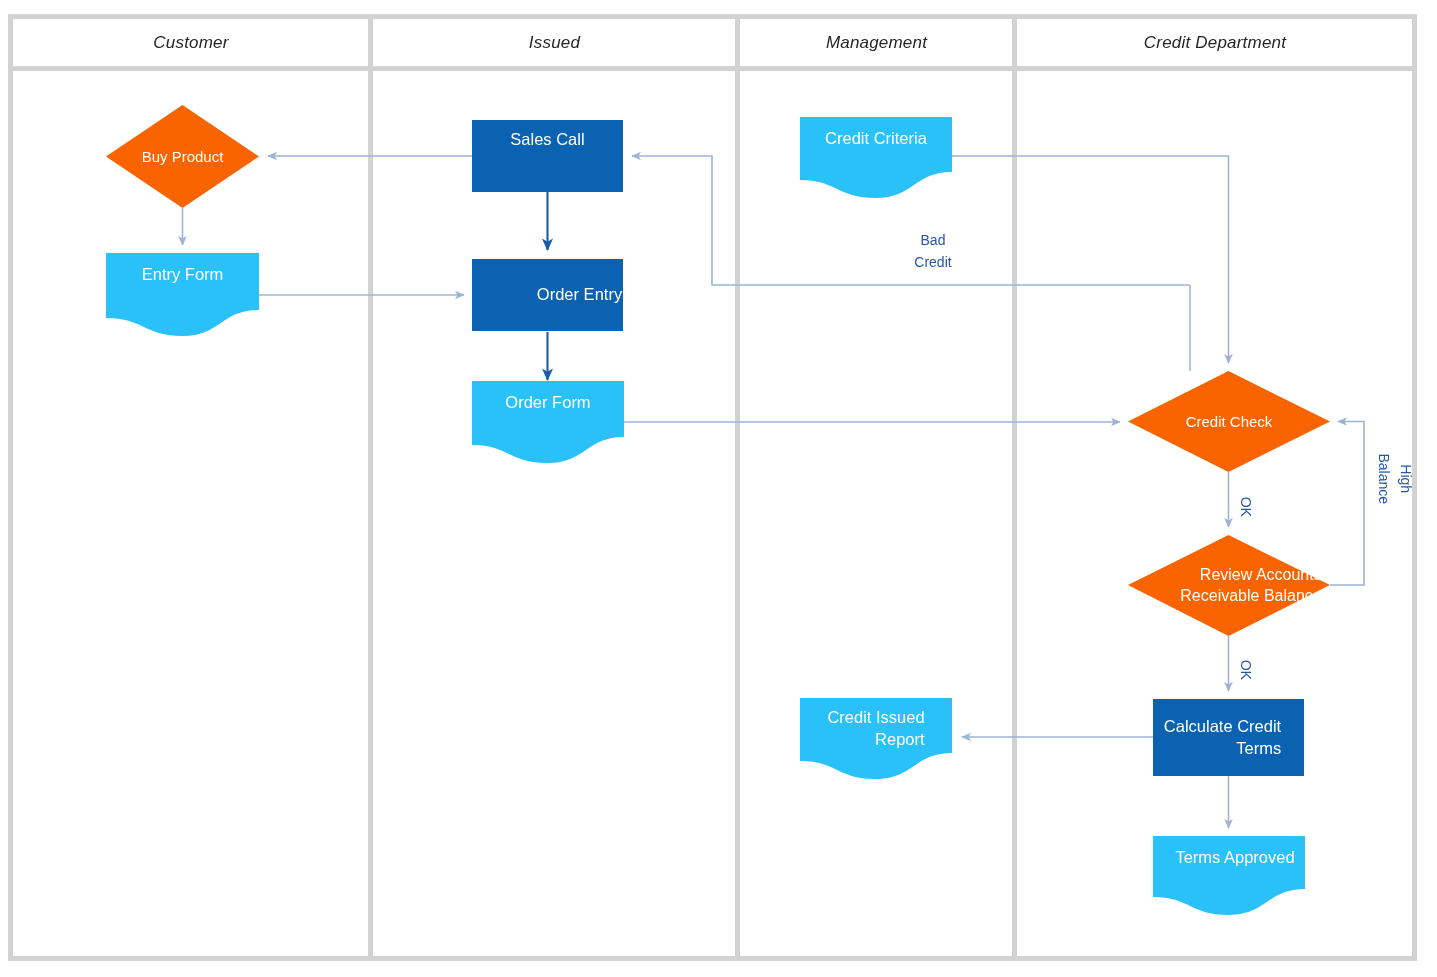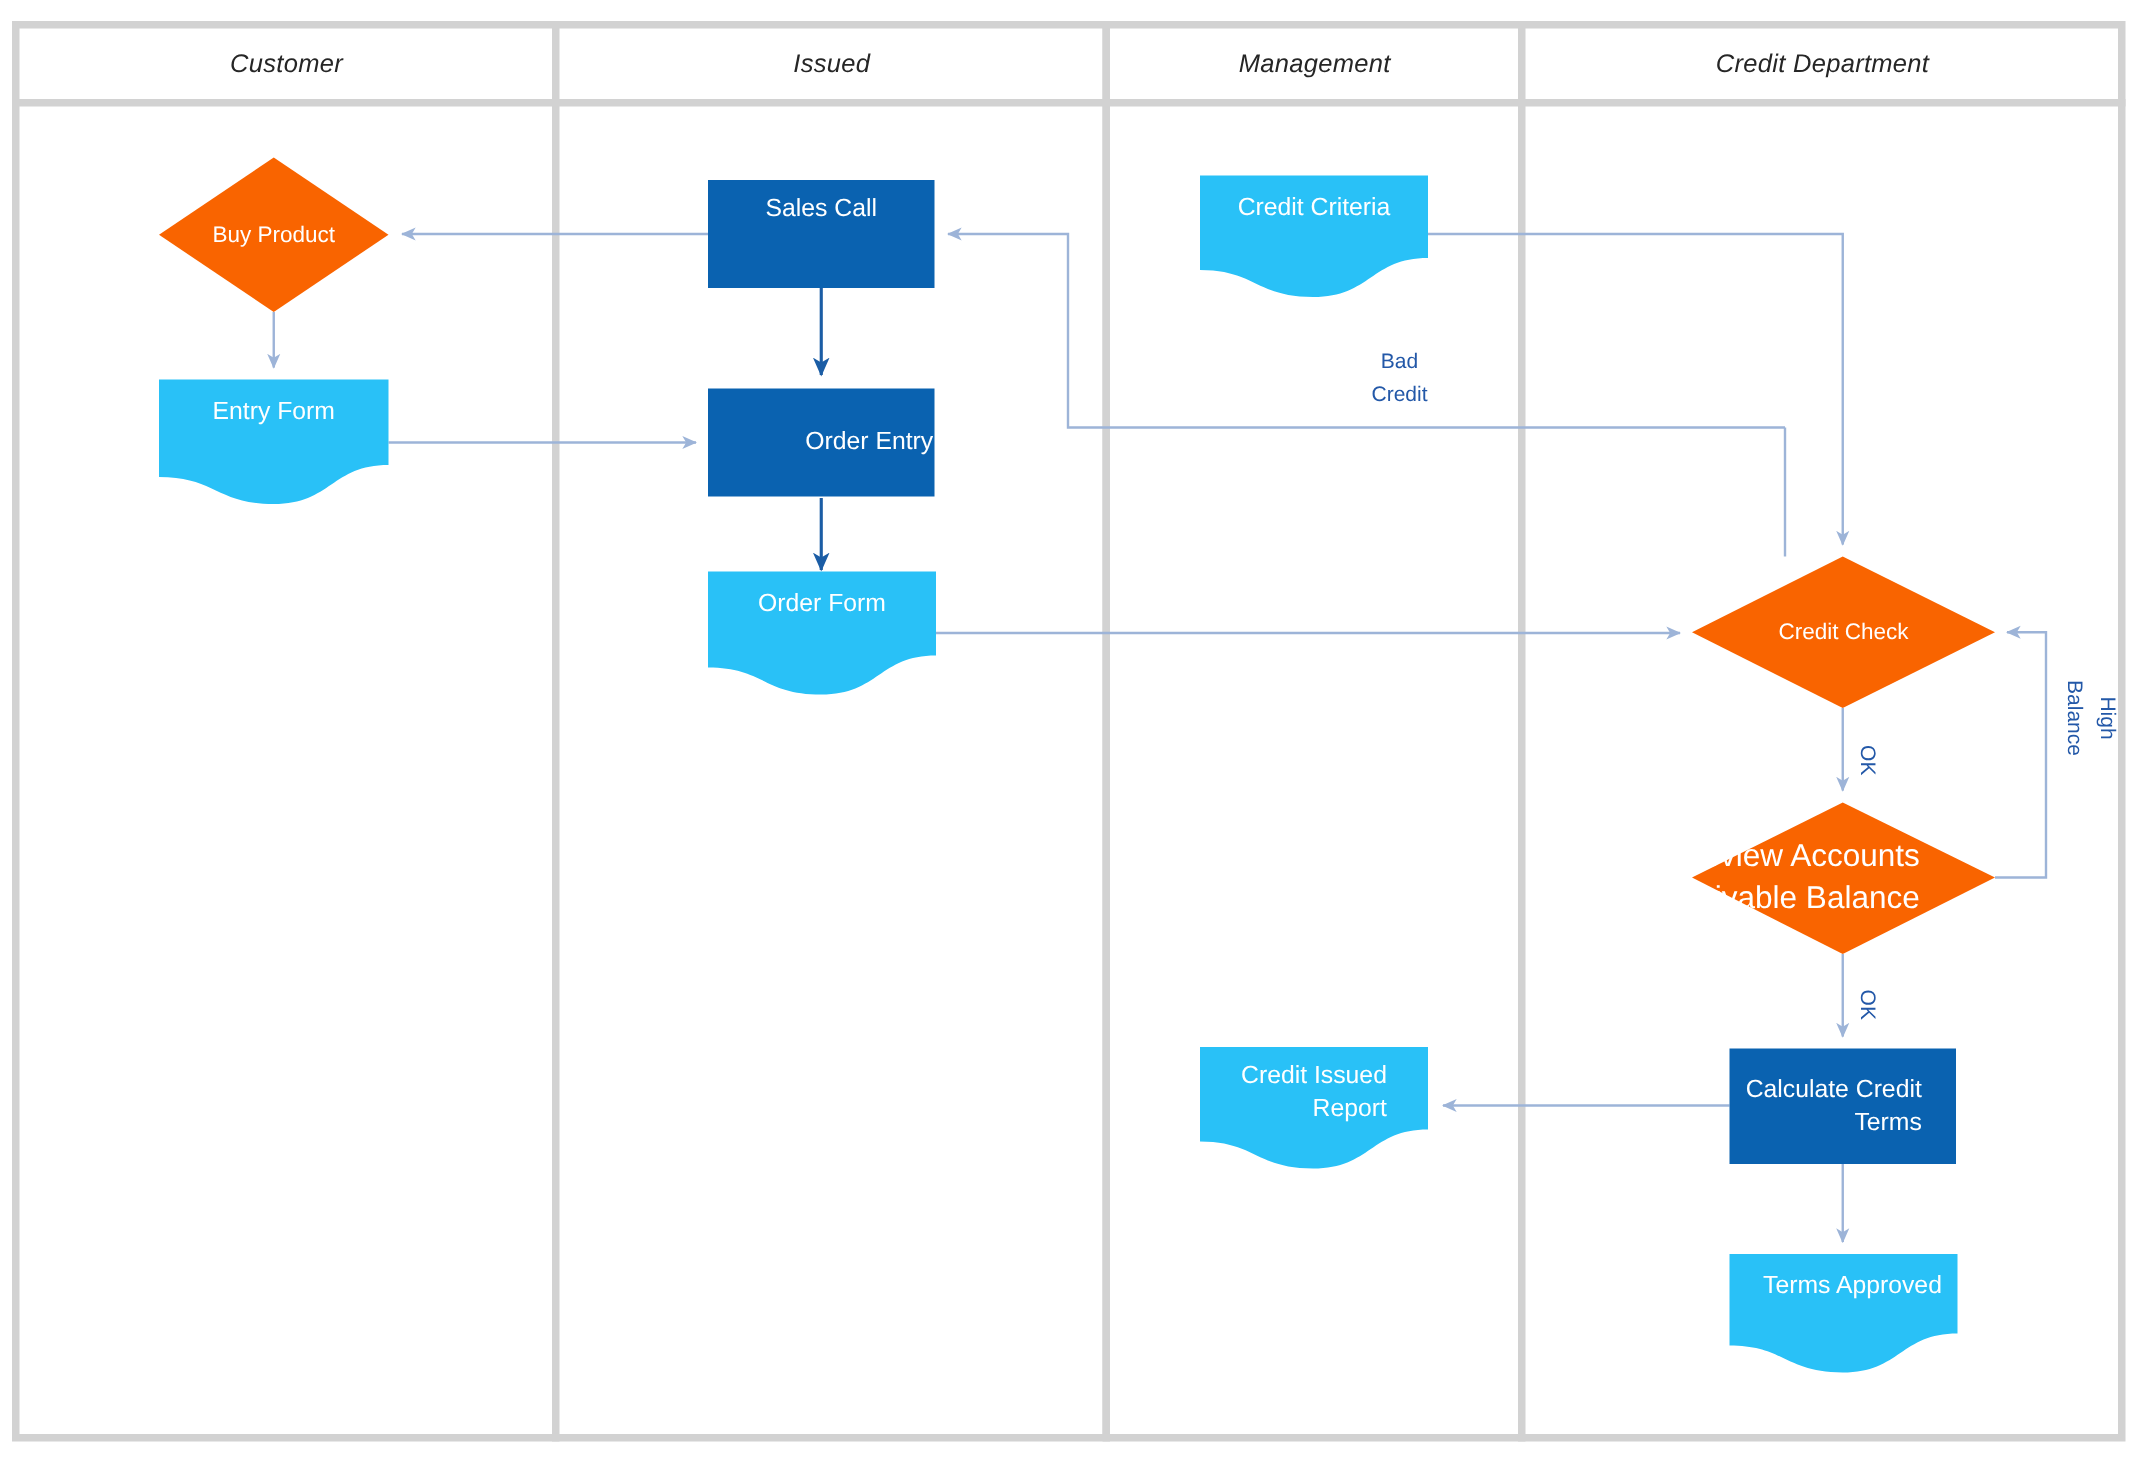--- a/index.html
+++ b/index.html
@@ -168,21 +168,21 @@
 
   <div class="node-label doc" style="left:472px; top:385px; width:152px; height:32px;">Order Form</div>
 
   <div class="node-label doc" style="left:800px; top:121px; width:152px; height:32px;">Credit Criteria</div>
 
   <div class="node-label doc" style="left:800px; top:700px; width:152px; height:56px;">Credit Issued
 Report</div>
 
   <div class="node-label" style="left:1140px; top:405px; width:178px; height:34px; font-size:15px;">Credit Check</div>
 
-  <div class="node-label" style="left:1084px; top:562px; width:206px; height:46px; font-size:21px;">Review Accounts
+  <div class="node-label" style="left:1148px; top:562px; width:206px; height:46px; font-size:16px;">Review Accounts
 Receivable Balance</div>
 
   <div class="node-label" style="left:1153px; top:699px; width:139px; height:77px;">Calculate Credit
 Terms</div>
 
   <div class="node-label doc" style="left:1153px; top:840px; width:164px; height:32px;">Terms Approved</div>
 
   <div class="edge-label" style="left:880px; top:230px; width:106px;">Bad
 Credit</div>
 

